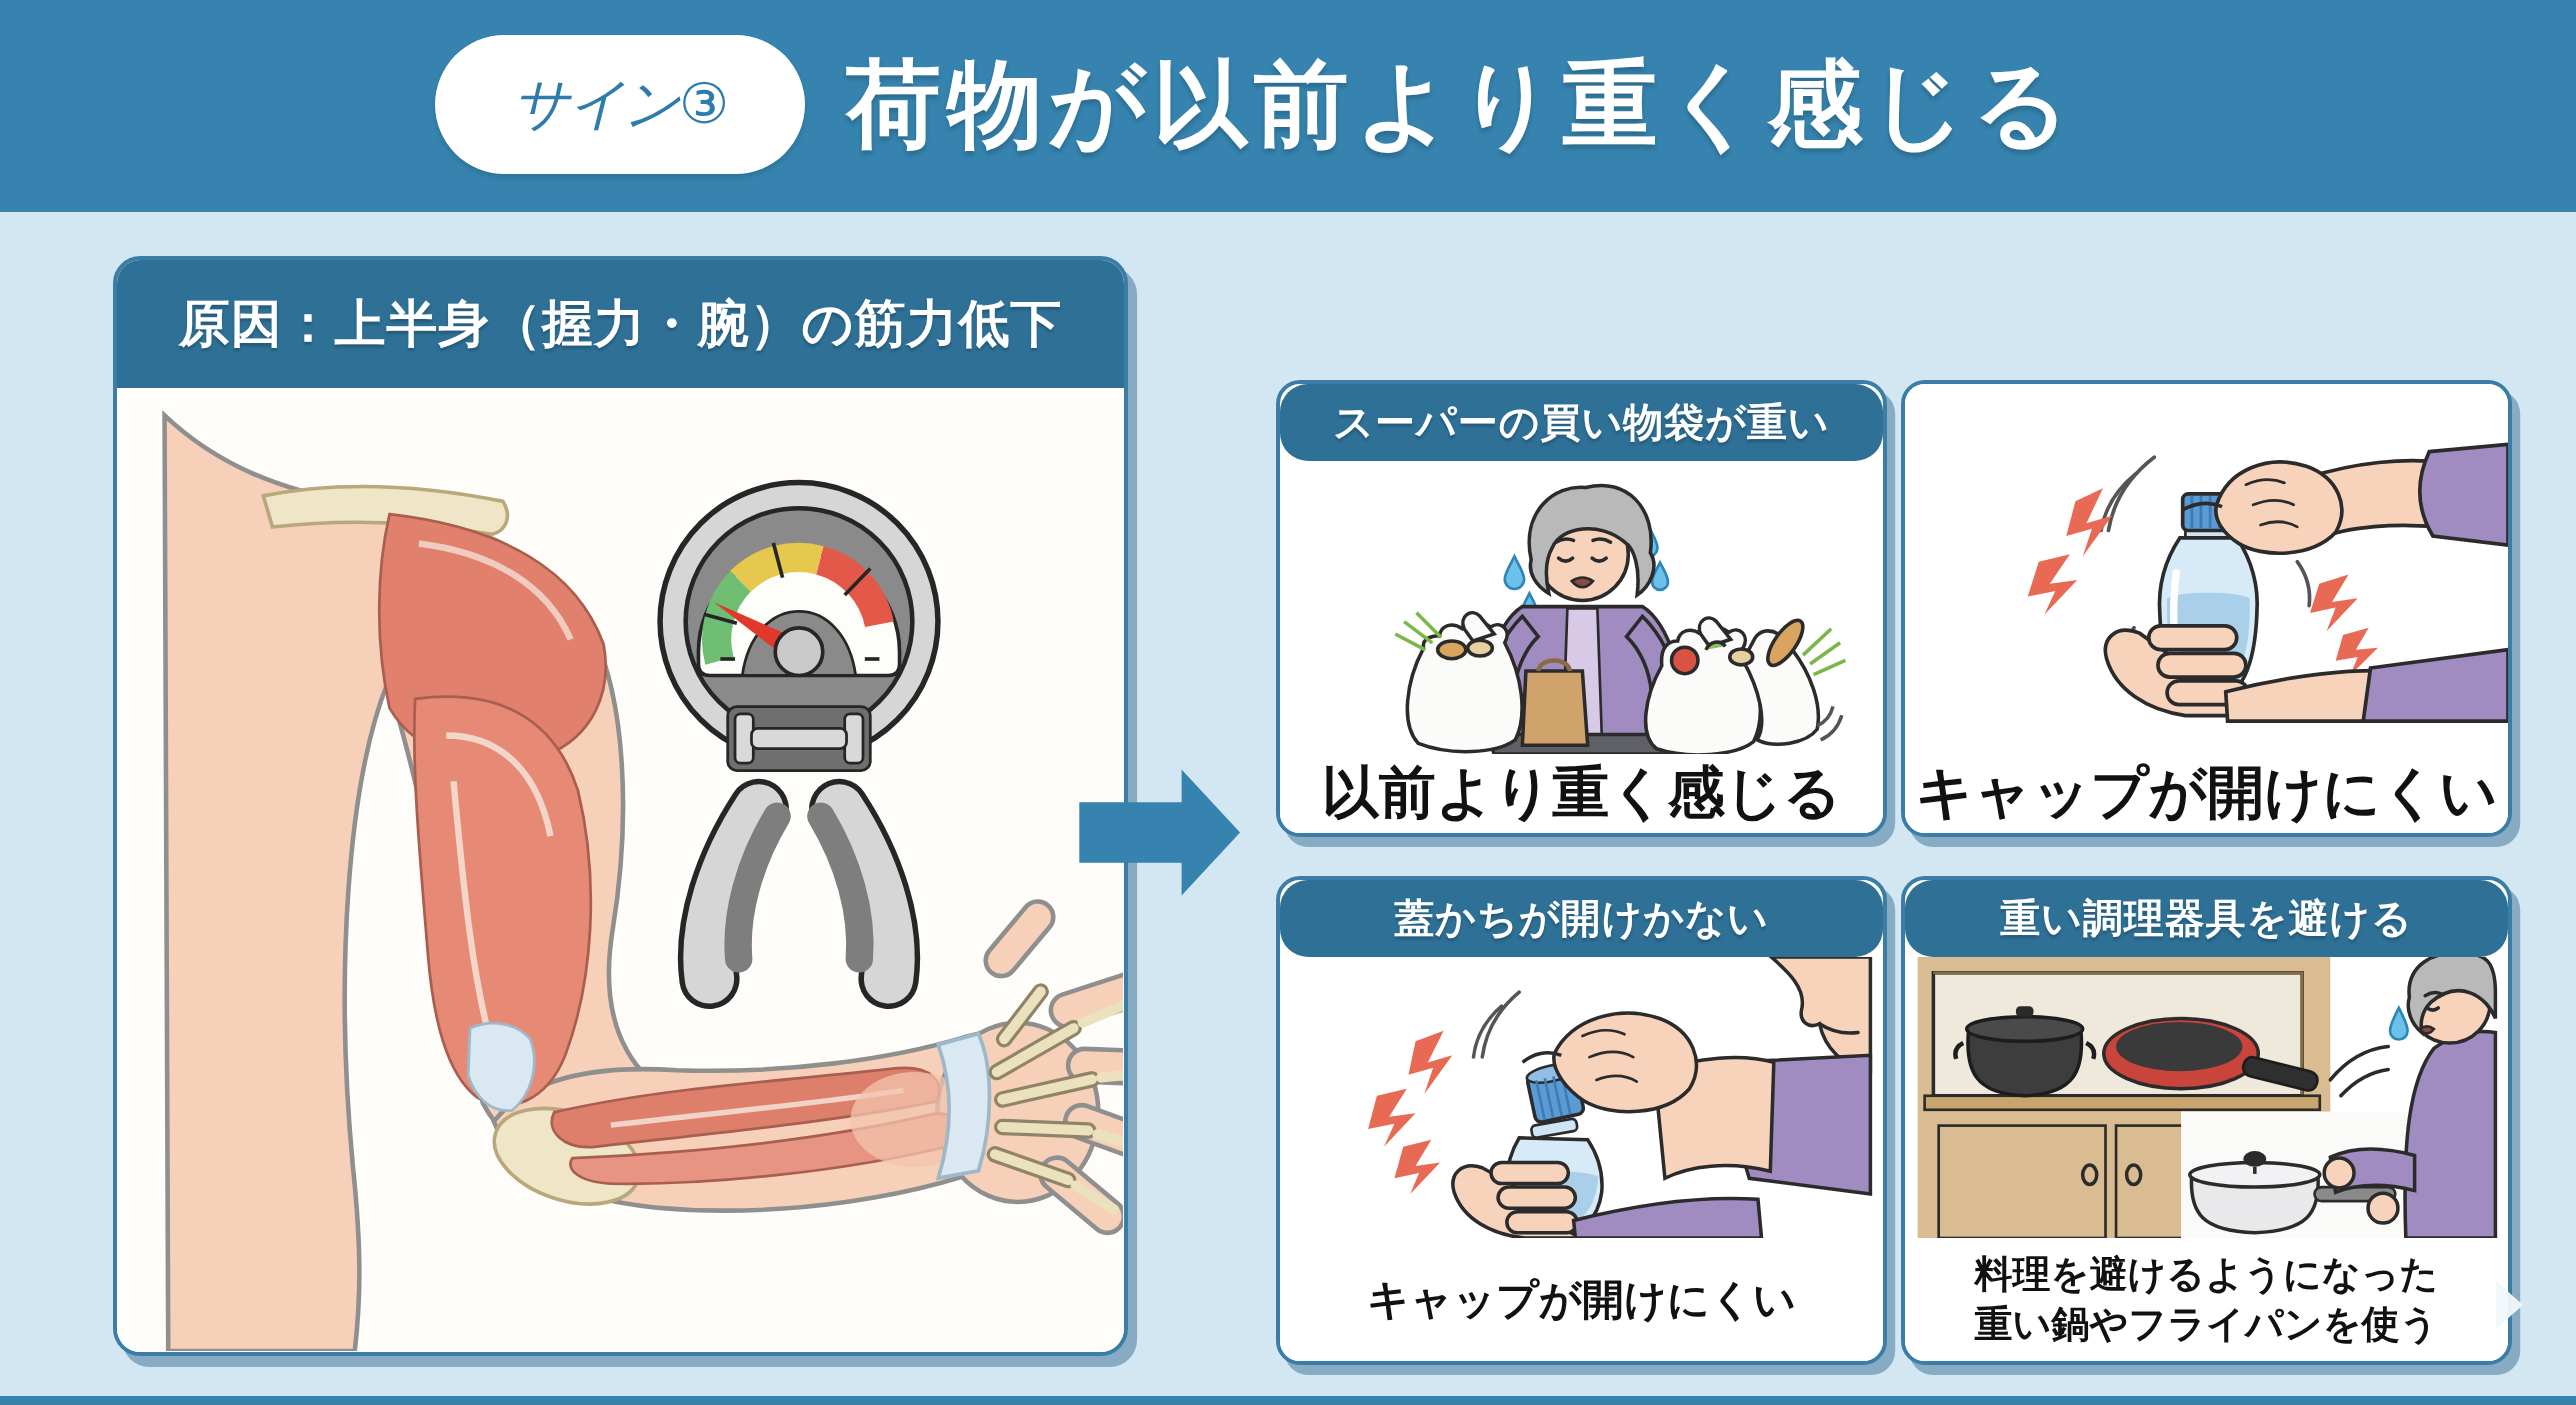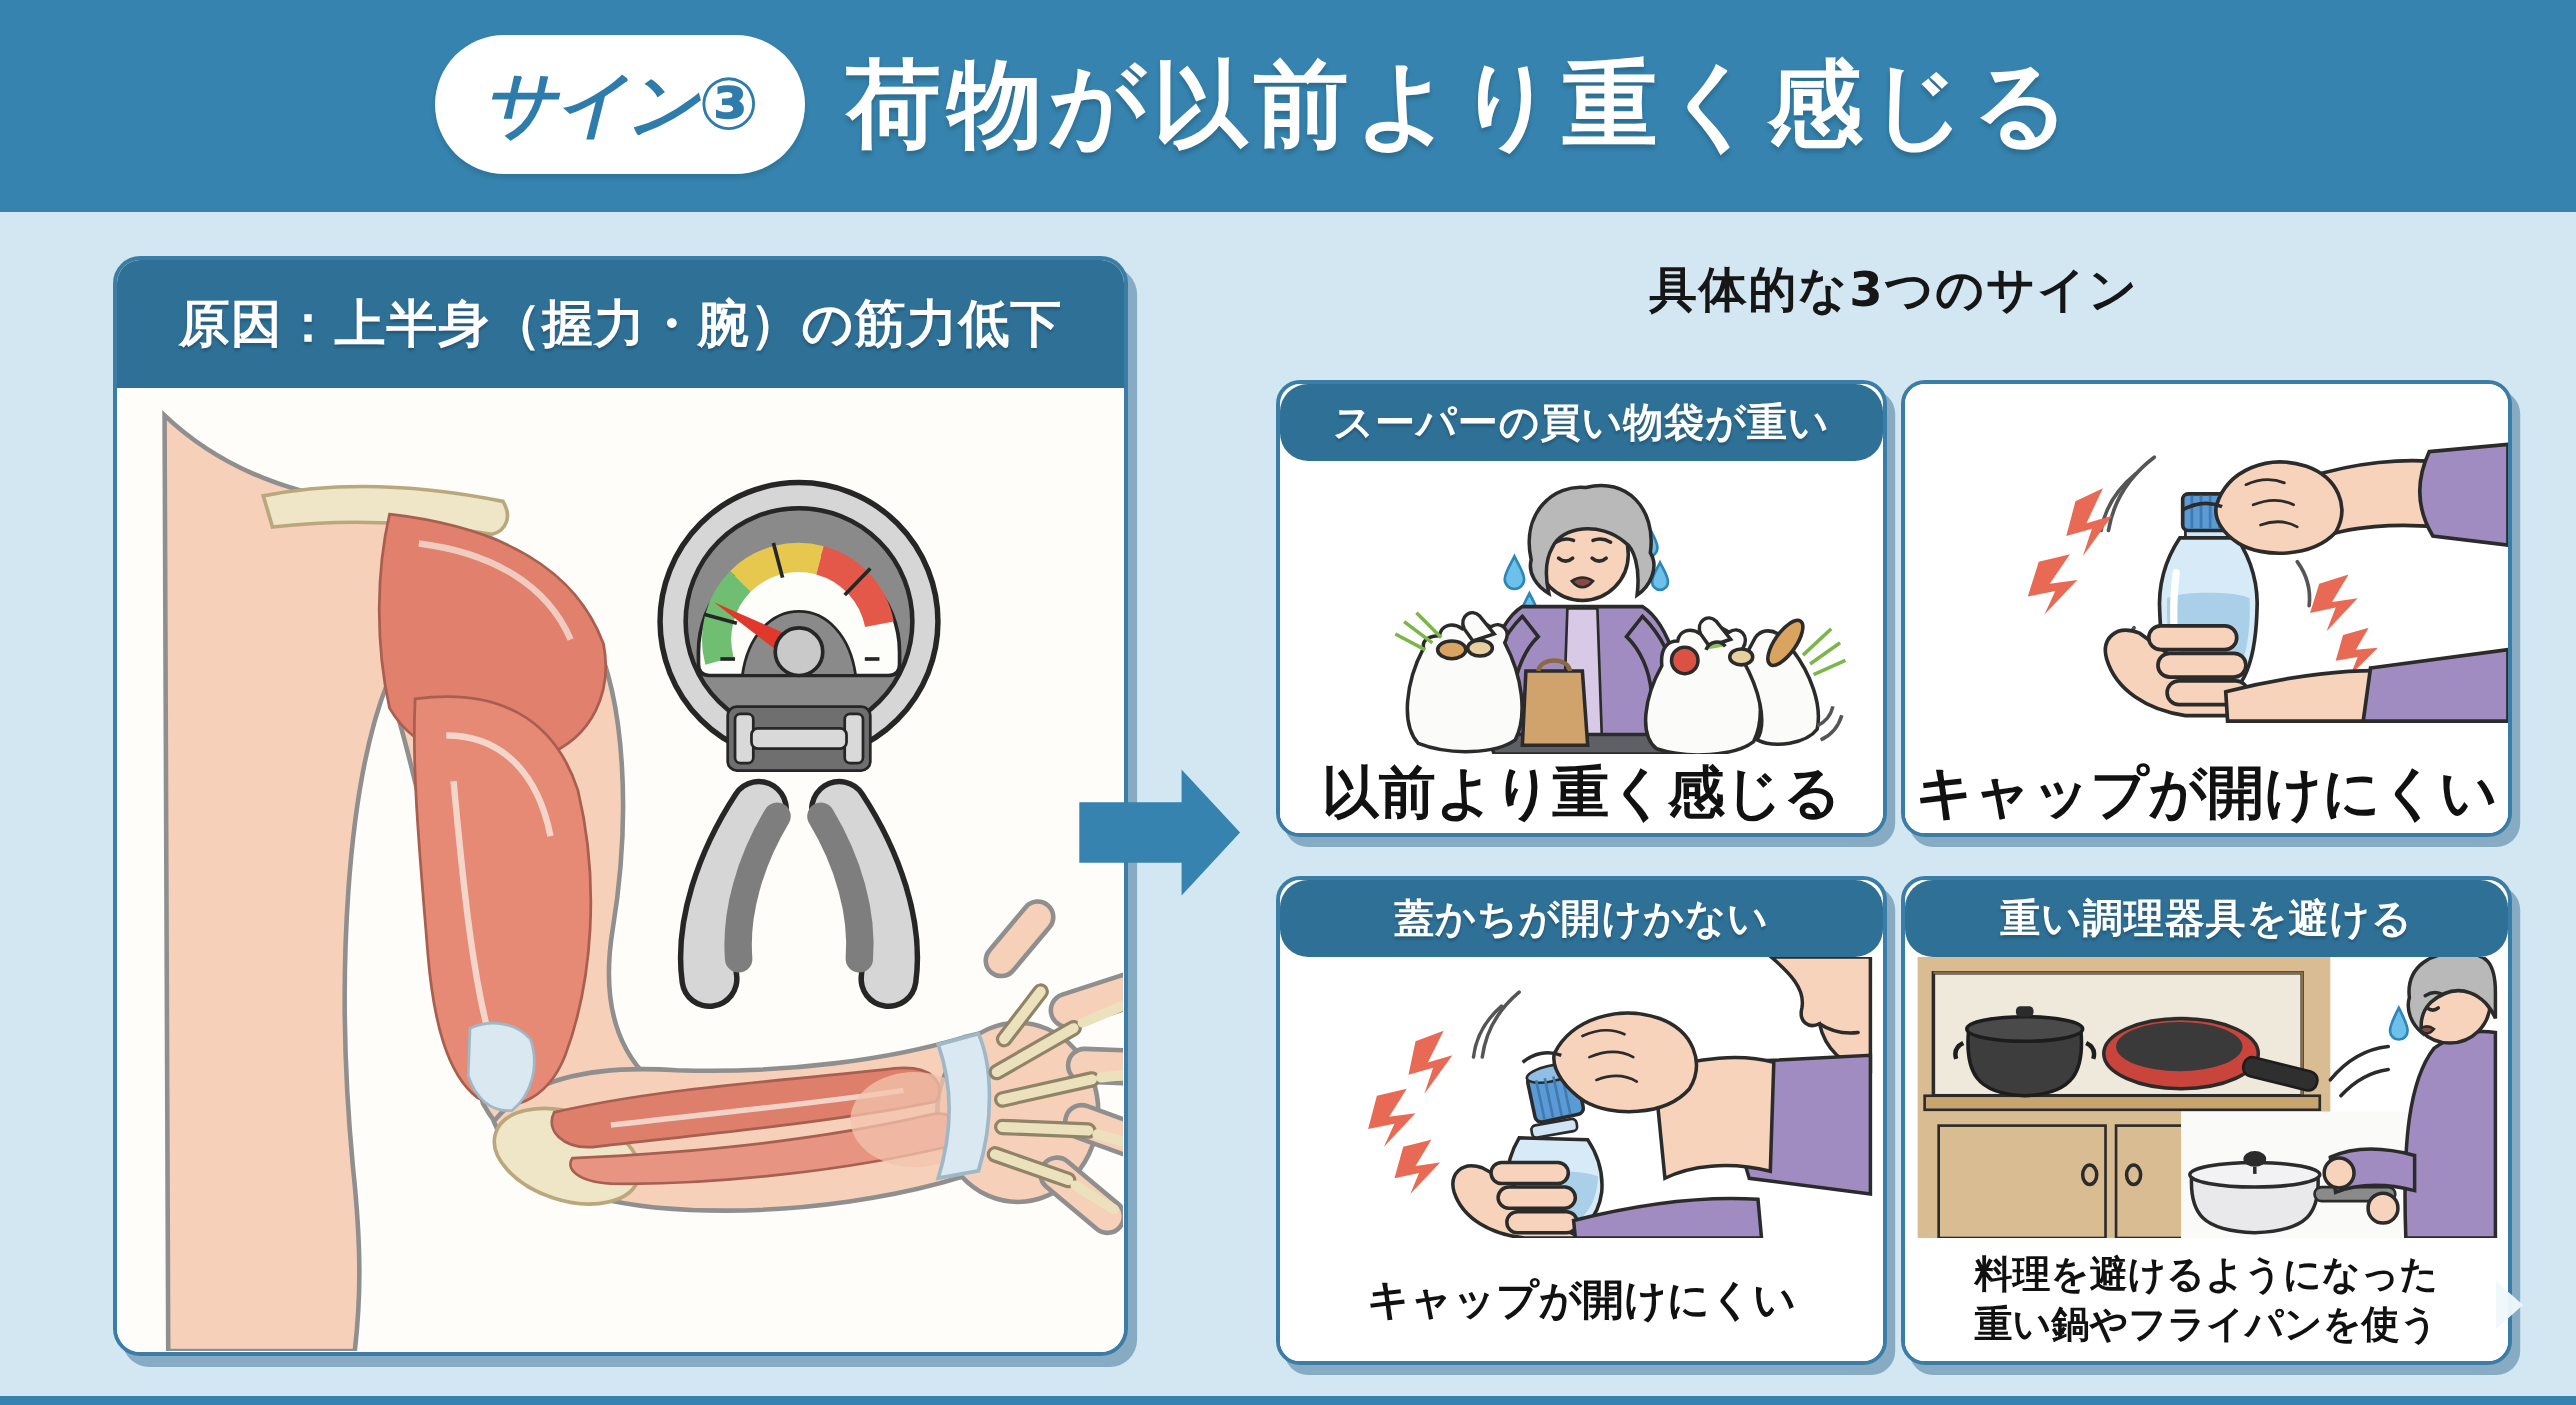--- a/index.html
+++ b/index.html
@@ -12,21 +12,21 @@
 
   
   .banner{position:absolute;left:0;top:0;width:2576px;height:212px;background:#3583ae;}
   .badge{
     position:absolute;left:435px;top:35px;width:370px;height:139px;
     background:#ffffff;border-radius:73px;
     display:flex;align-items:center;justify-content:center;
     box-shadow:0 3.7px 5.5px rgba(0,0,0,.12);
   }
   .badge span{
-    font-size:72px;font-weight:bold;font-style:italic;color:#2e7cab;letter-spacing:-1.8px;
+    font-size:56px;font-weight:normal;font-style:italic;color:#2e7cab;letter-spacing:-1.8px;
   }
   .banner-title{
     position:absolute;left:846px;top:0;height:212px;display:flex;align-items:center;
     font-size:95px;font-weight:bold;color:#ffffff;letter-spacing:6.4px;
     text-shadow:0 3.7px 4.6px rgba(0,0,0,.18);white-space:nowrap;
   }
   .bottom-strip{position:absolute;left:0;top:1396px;width:2576px;height:9.1px;background:#3583ae;}
 
   
   .cause-panel{
@@ -194,21 +194,20 @@
         <rect x="240" y="316" width="20" height="54" rx="6" fill="#d9d9d9" stroke="#262626" stroke-width="3"></rect>
         <rect x="138" y="332" width="104" height="22" rx="7" fill="#d9d9d9" stroke="#262626" stroke-width="3"></rect>
       </svg>
     </div>
   </div>
 
   <svg class="flow-arrow" viewBox="0 0 180 150">
     <polygon points="0,42 112,42 112,6 176,75 112,144 112,108 0,108" fill="#3583ae"></polygon>
   </svg>
 
-  <div class="signs-title">具体的な3つのサイン</div>
 
   <div class="card card-1">
     <div class="card-header">スーパーの買い物袋が重い</div>
     <div class="card-body">
       <svg viewBox="0 0 658 332">
 
         <g fill="#6cc0ea" stroke="#2c86b8" stroke-width="3">
           <path d="M 253,108 C 259,120 264,127 264,134 A 11,11 0 1 1 242,134 C 242,127 247,120 253,108 Z"></path>
           <path d="M 270,150 C 275,160 279,166 279,172 A 9,9 0 1 1 261,172 C 261,166 265,160 270,150 Z"></path>
           <path d="M 404,72 C 410,84 415,91 415,98 A 11,11 0 1 1 393,98 C 393,91 398,84 404,72 Z"></path>

